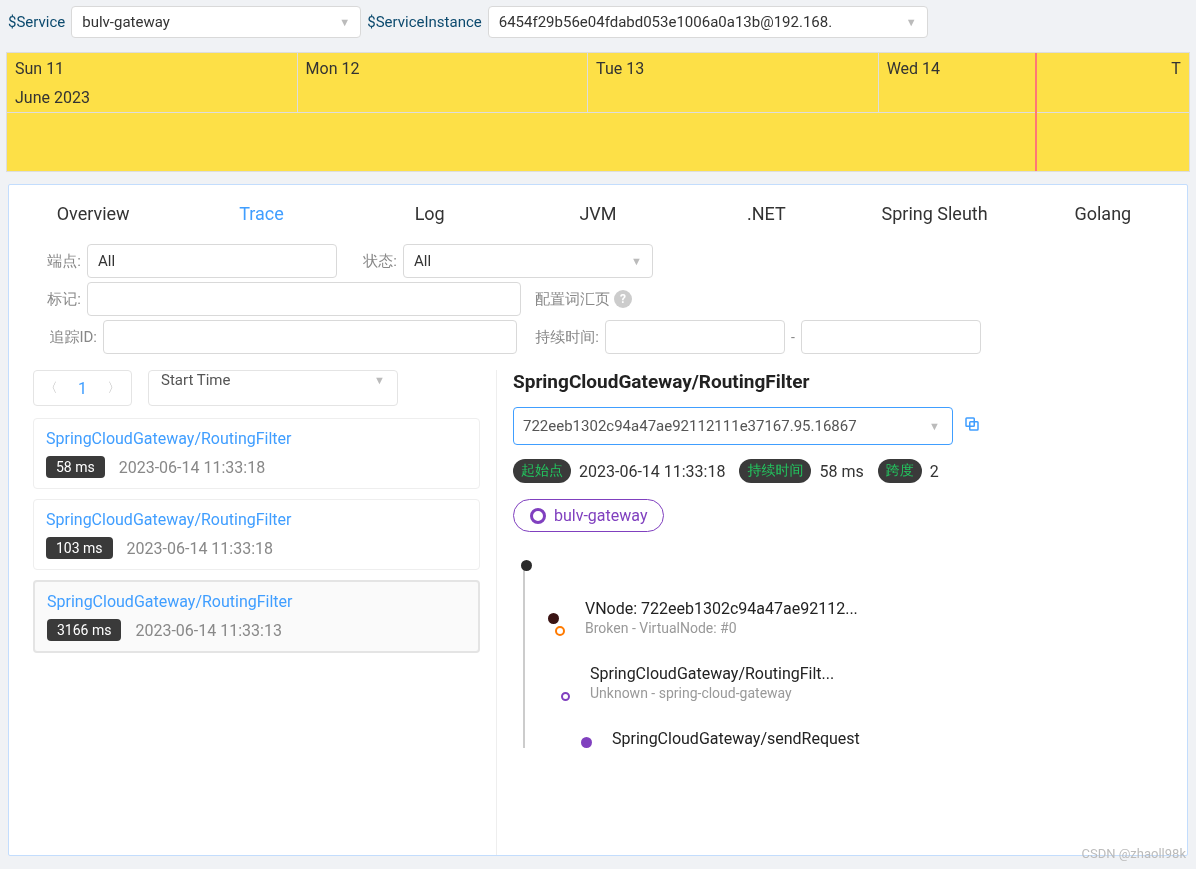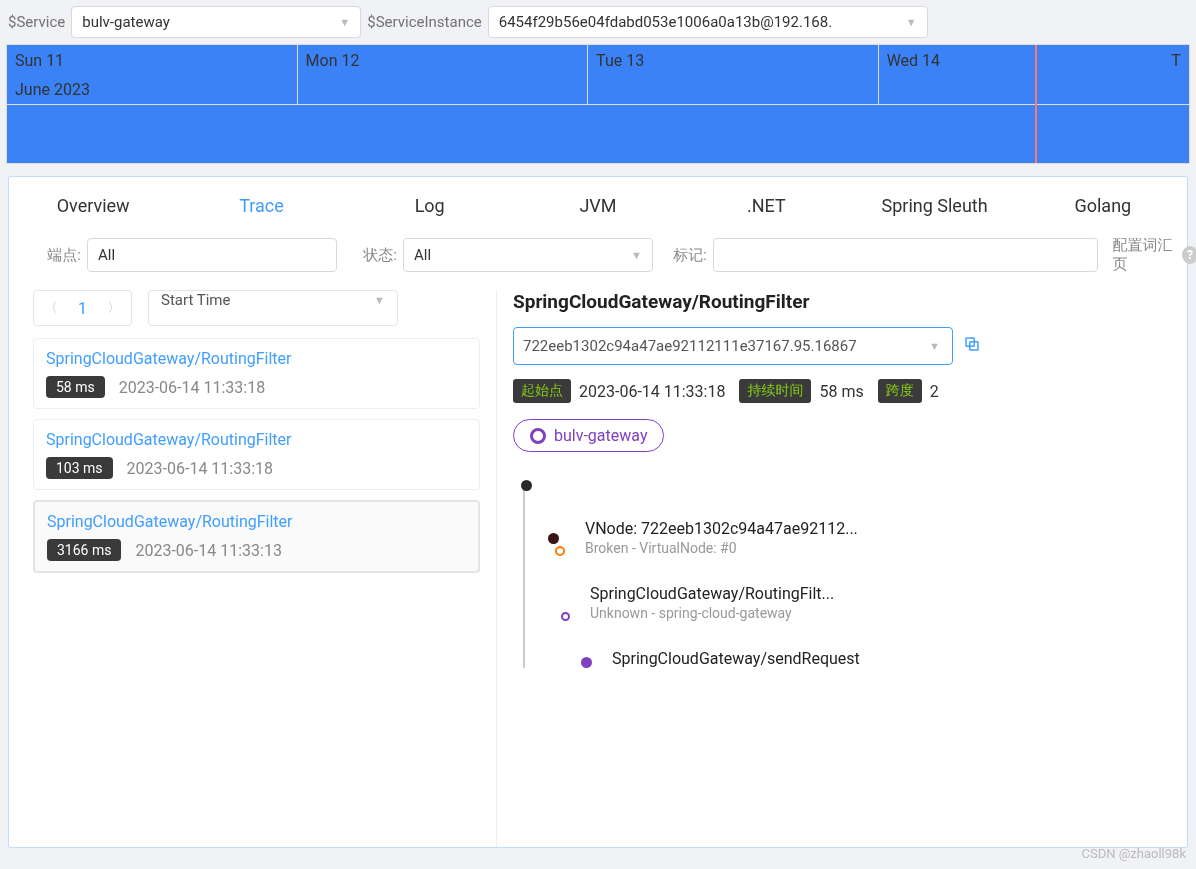--- a/index.html
+++ b/index.html
@@ -12,21 +12,21 @@
       height: 869px;
       overflow: hidden;
     }
     .top-bar {
       display: flex;
       align-items: center;
       padding: 6px 8px;
       gap: 6px;
       background: #f0f2f5;
     }
-    .selector-label { color: #737373; font-size: 15px; }
+    .selector-label { color: #0c4a6e; font-size: 15px; }
     .select-box {
       background: #fff;
       border: 1px solid #d9d9d9;
       border-radius: 4px;
       padding: 5px 30px 5px 10px;
       font-size: 15px;
       position: relative;
       display: inline-flex;
       align-items: center;
       height: 32px;
@@ -34,23 +34,23 @@
     .select-box .arrow {
       position: absolute;
       right: 10px;
       color: #bbb;
       font-size: 11px;
     }
     .svc { width: 290px; }
     .inst { width: 440px; }
 
     .timeline {
-      background: #3b82f6;
+      background: #fde047;
       border: 1px solid #ddd;
-      margin: 0 6px 12px 6px;
+      margin: 8px 6px 12px 6px;
       height: 120px;
       position: relative;
     }
     .timeline-days {
       display: flex;
       height: 60px;
       border-bottom: 1px solid #ddd;
     }
     .day-cell {
       border-right: 1px solid #ddd;
@@ -89,22 +89,22 @@
       text-align: center;
       font-size: 18px;
       color: #333;
       cursor: pointer;
     }
     .tab.active { color: #409eff; }
 
     .filters {
       padding: 6px 28px 2px 28px;
       display: flex;
-      flex-direction: row;
-      gap: 10px;
+      flex-direction: column;
+      gap: 4px;
       justify-content: space-between;
     }
     .filter-row {
       display: flex;
       align-items: center;
       gap: 6px;
     }
     .flabel { color: #888; font-size: 15px; min-width: 44px; text-align: right; }
     .flabel.wide { min-width: 60px; }
     .input {
@@ -184,21 +184,21 @@
     .detail-id-row { display: flex; align-items: center; gap: 10px; margin-bottom: 14px; }
     .id-select {
       border: 1.5px solid #409eff; border-radius: 4px; height: 38px; width: 440px;
       display: flex; align-items: center; padding: 0 30px 0 9px; color: #555; font-size: 15px;
       position: relative;
     }
     .id-select .arrow { position: absolute; right: 12px; color: #bbb; font-size: 11px;}
     .copy-icon { color: #409eff; font-size: 18px; }
 
     .meta-row { display: flex; align-items: center; gap: 8px; margin-bottom: 16px; flex-wrap: wrap;}
-    .dark-badge { background: #3a3a3a; color: #84cc16; border-radius: 3px; padding: 3px 8px; font-size: 14px;}
+    .dark-badge { background: #3a3a3a; color: #22c55e; border-radius: 12px; padding: 3px 8px; font-size: 14px;}
     .meta-val { font-size: 16px; color: #333; margin-right: 6px;}
 
     .service-chip {
       display: inline-flex; align-items: center; gap: 8px;
       border: 1.5px solid #8040bf; border-radius: 18px;
       padding: 6px 16px; color: #8040bf; font-size: 16px;
     }
     .ring {
       width: 16px; height: 16px; border: 3px solid #8040bf; border-radius: 50%;
     }

